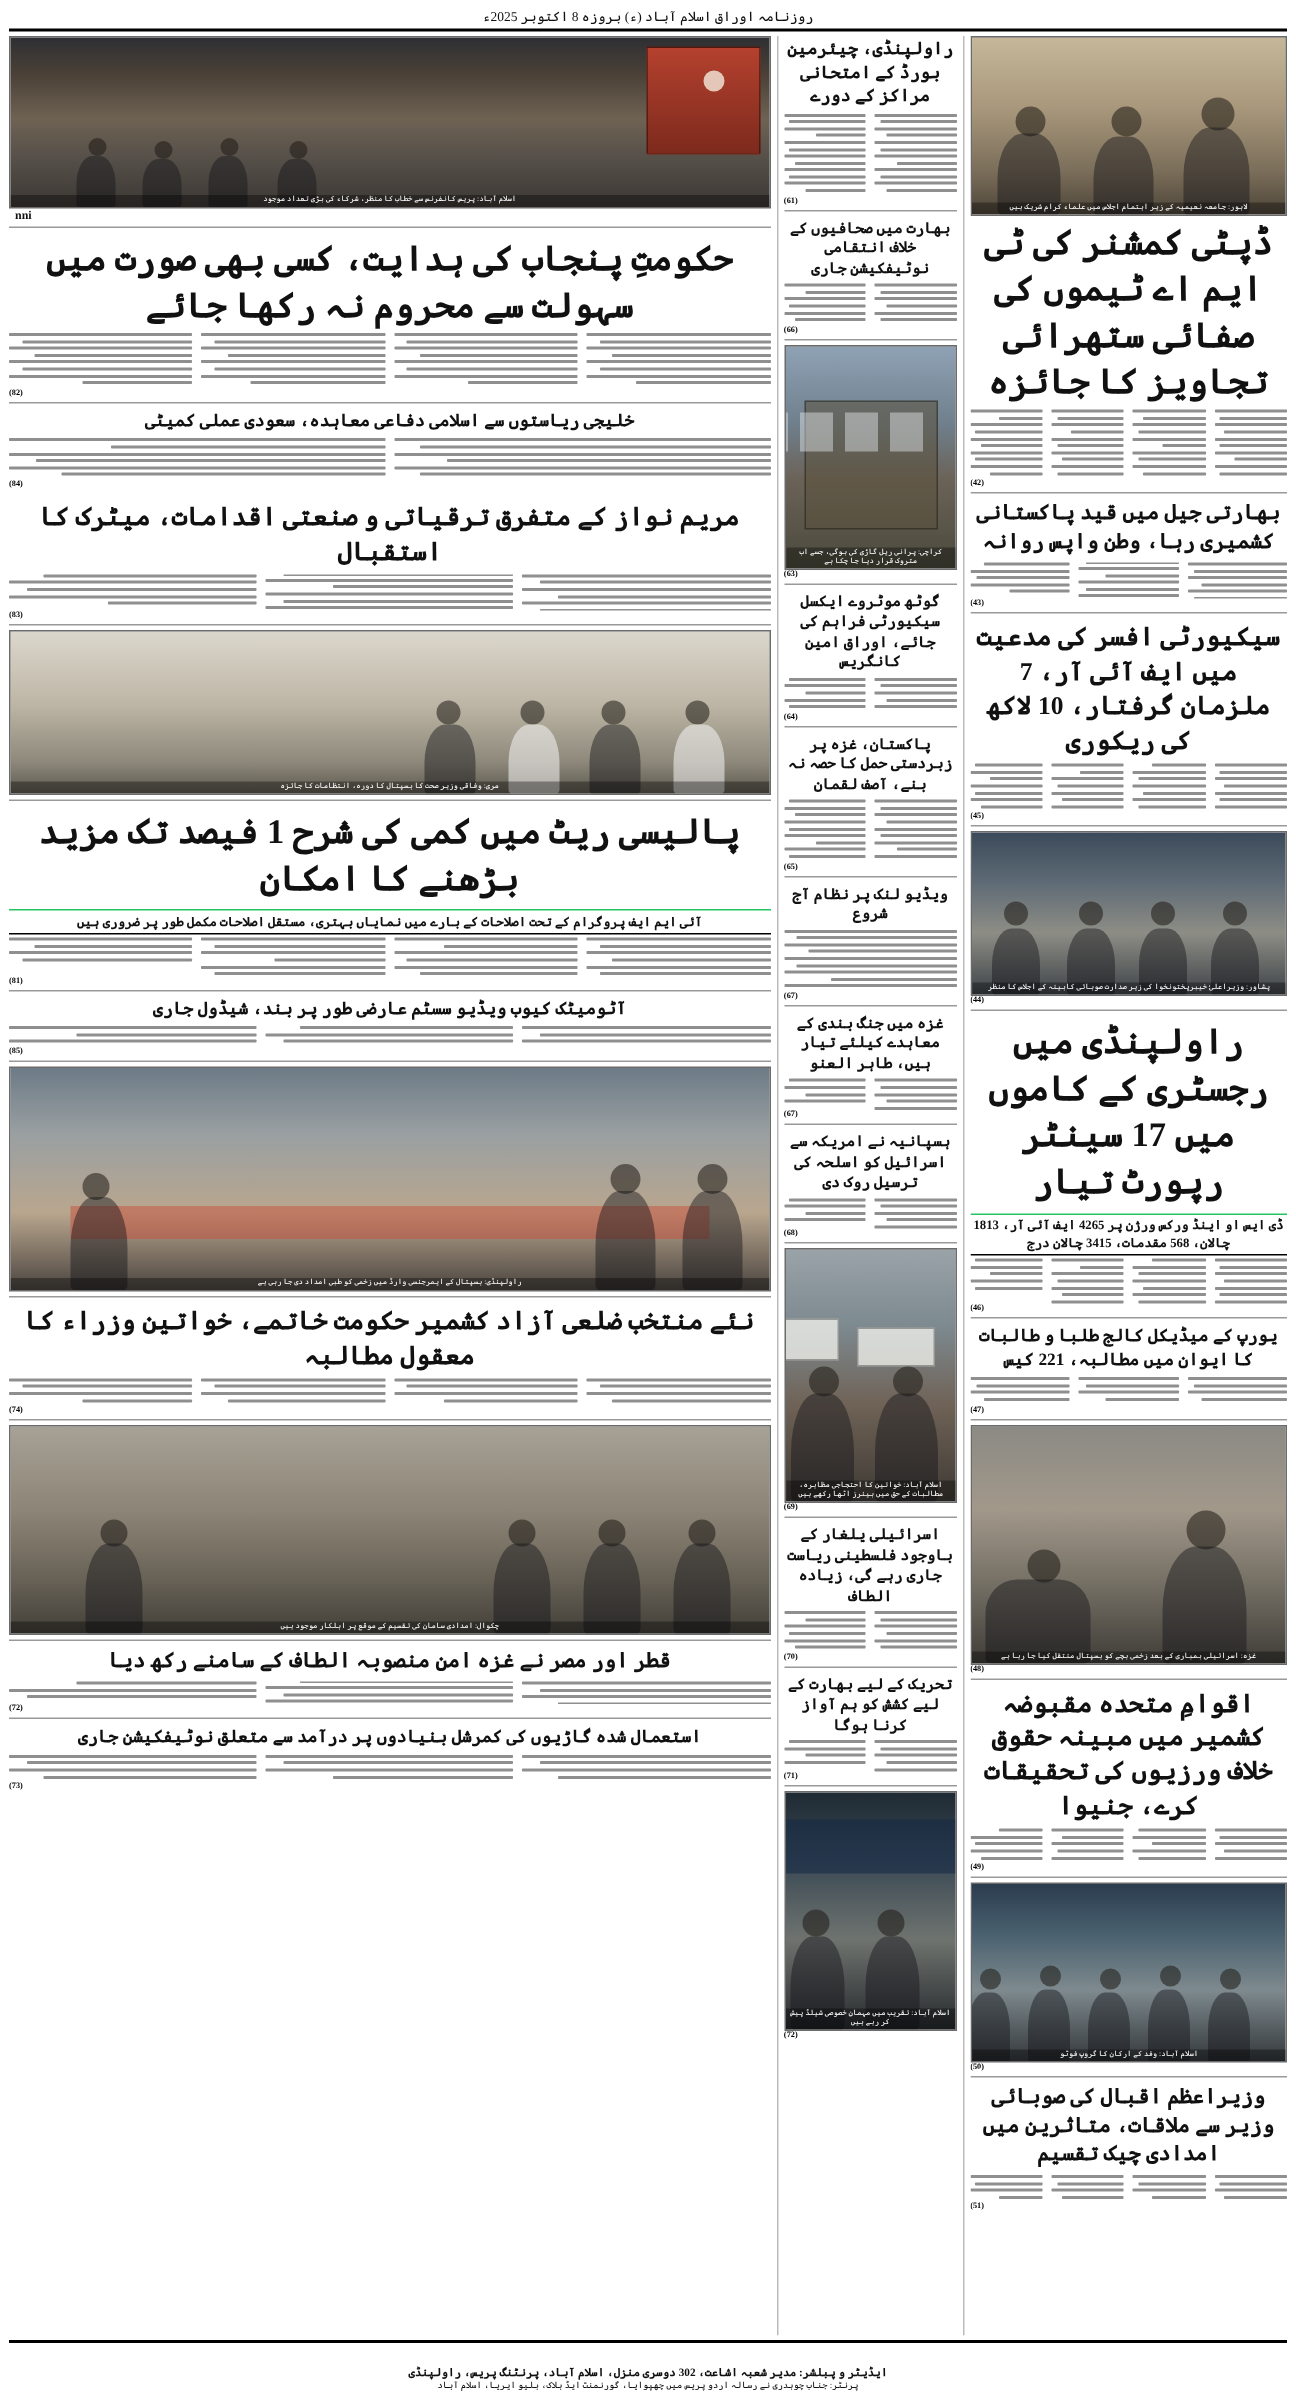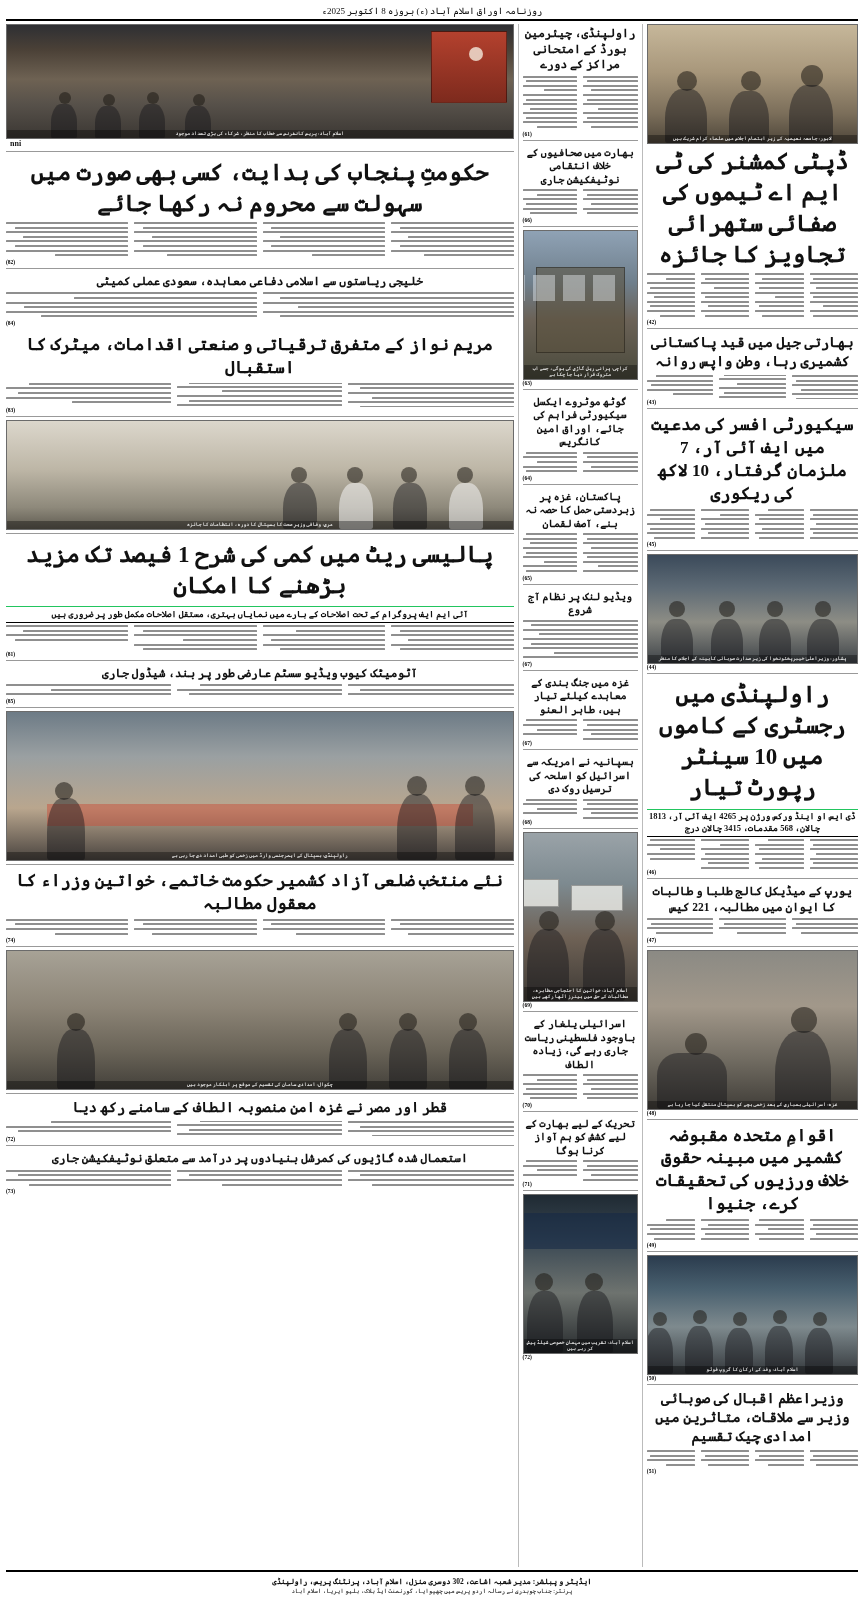--- a/index.html
+++ b/index.html
@@ -181,21 +181,21 @@
     font-size: 5.5px;
     font-weight: bold;
     text-align: left;
     color: #000;
   }
 
   
   .footer {
     border-top: 2px solid #000;
     margin-top: 3px;
-    padding-top: 4px;
+    padding-top: 14px;
     text-align: center;
     font-size: 7.5px;
     line-height: 1.5;
     font-weight: bold;
   }
   .footer .small { font-size: 6px; font-weight: normal; }
   .inline-photo-row { display: flex; gap: 3px; }
 </style>
 </head>
 <body>
@@ -343,21 +343,21 @@
           <div class="fig" style="width:32px;height:44px;right:164px;"></div>
 
           <div class="fig" style="width:32px;height:44px;right:214px;"></div>
 
           <div class="cap">پشاور: وزیراعلیٰ خیبرپختونخوا کی زیر صدارت صوبائی کابینہ کے اجلاس کا منظر</div>
         </div>
         <div class="badge-num">(44)</div>
       </div>
 
       <div class="article">
-        <div class="headline h-xl">راولپنڈی میں رجسٹری کے کاموں میں 10 سینٹر رپورٹ تیار</div>
+        <div class="headline h-xl">راولپنڈی میں رجسٹری کے کاموں میں 17 سینٹر رپورٹ تیار</div>
         <div class="subhead">ڈی ایس او اینڈ ورکس ورژن پر 4265 ایف آئی آر، 1813 چالان، 568 مقدمات، 3415 چالان درج</div>
         <div class="body c4">
           <div class="lines">
             <i class="s1"></i>
               <i class="s2"></i>
               <i class="s1"></i>
               <i class="s3"></i>
               <i class="s1"></i>
               <i class="s2"></i>
             <i class="s1"></i>

